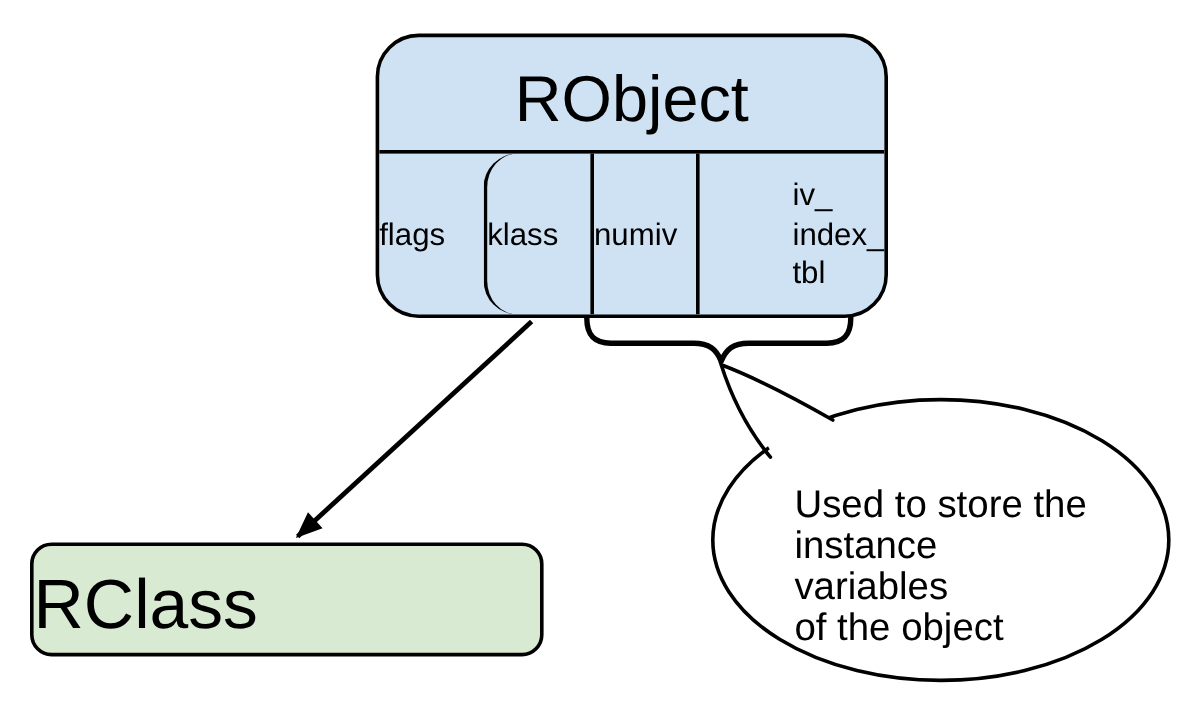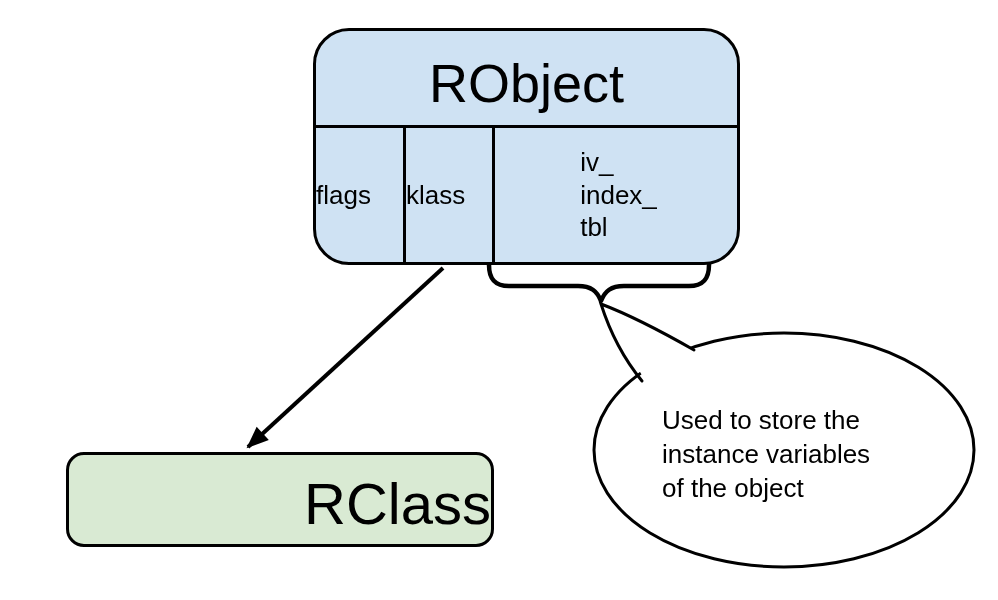--- a/index.html
+++ b/index.html
@@ -59,57 +59,56 @@
   }
   .cell {
     box-sizing: border-box;
     display: flex;
     align-items: center;
     font-size: 26px;
     line-height: 1.25;
   }
   .cell + .cell { border-left: 3px solid var(--stroke, #000); }
   .cell-flags { width: 87px; }
-  .cell-klass { width: 89px; }
+  .cell-klass { width: 89px; border-radius: 28px; }
   .cell-numiv { width: 88px; }
   .cell-ivptr { width: 80px; }
   .cell-iv-index-tbl {
     flex: 1 1 auto;
-    justify-content: center;
+    justify-content: flex-end;
     padding-left: 5px;
     white-space: pre-line;
     overflow: visible;
   }
 
   
   .rclass {
     position: absolute;
     left: 25px; top: 452px;
     width: 428px; height: 95px;
     box-sizing: border-box;
     background: var(--rclass-fill, #d9ead3);
     border: 3px solid var(--stroke, #000);
     border-radius: 18px;
     display: flex;
     align-items: center;
-    justify-content: flex-end;
-    margin-left: 41px;
+    justify-content: flex-start;
   }
   .rclass-title {
     font-size: 58px;
     line-height: 1;
     padding-top: 8px;
   }
 
   
   .callout-text {
     position: absolute;
     left: 662px; top: 403px;
     width: 250px;
-    font-size: 26px;
+    font-size: 32px;
     line-height: 34px;
     white-space: pre-line;
   }
 </style>
 </head>
 <body>
 
 <div class="stage">
 
   <svg class="overlay" viewBox="0 0 998 600" xmlns="http://www.w3.org/2000/svg">
@@ -140,20 +139,23 @@
     <div class="robject-header">
       <span class="robject-title">RObject</span>
     </div>
     <div class="robject-cells">
       <div class="cell cell-flags">
         <span>flags</span>
       </div>
       <div class="cell cell-klass">
         <span>klass</span>
       </div>
+      <div class="cell cell-numiv">
+        <span>numiv</span>
+      </div>
       <div class="cell cell-iv-index-tbl">
         <span>iv_
 index_
 tbl</span>
       </div>
     </div>
   </div>
 
   <div class="rclass">
     <span class="rclass-title">RClass</span>

